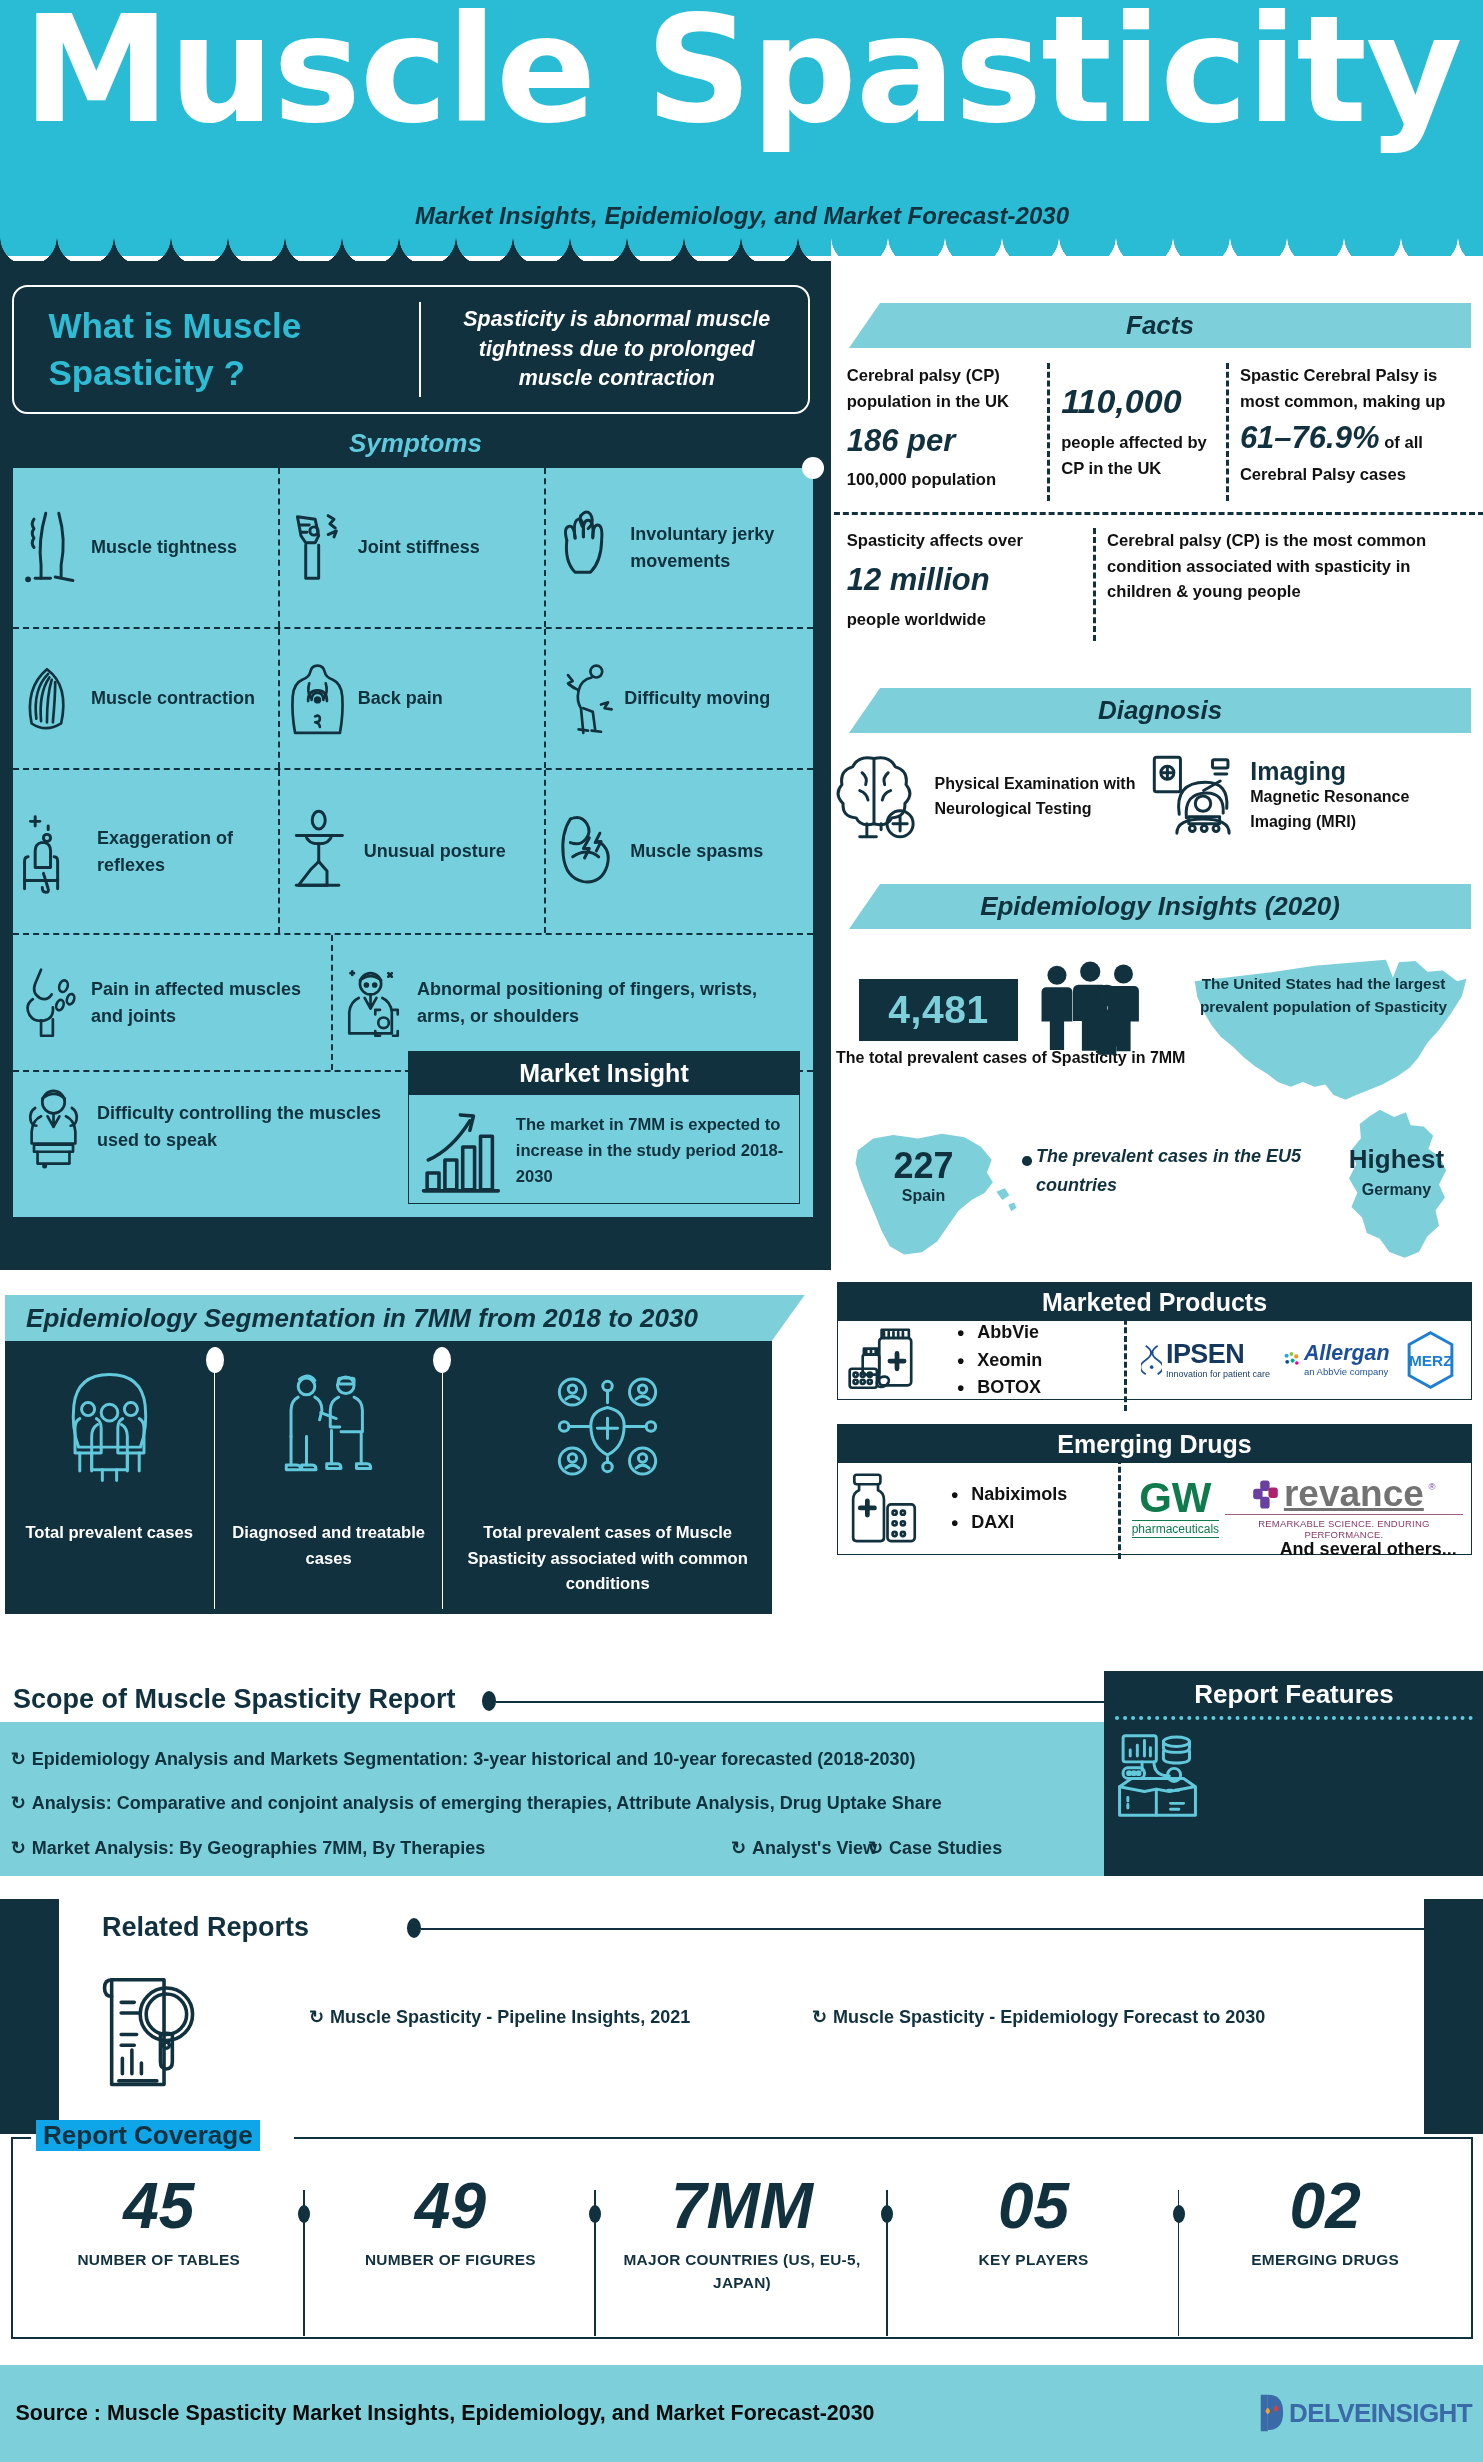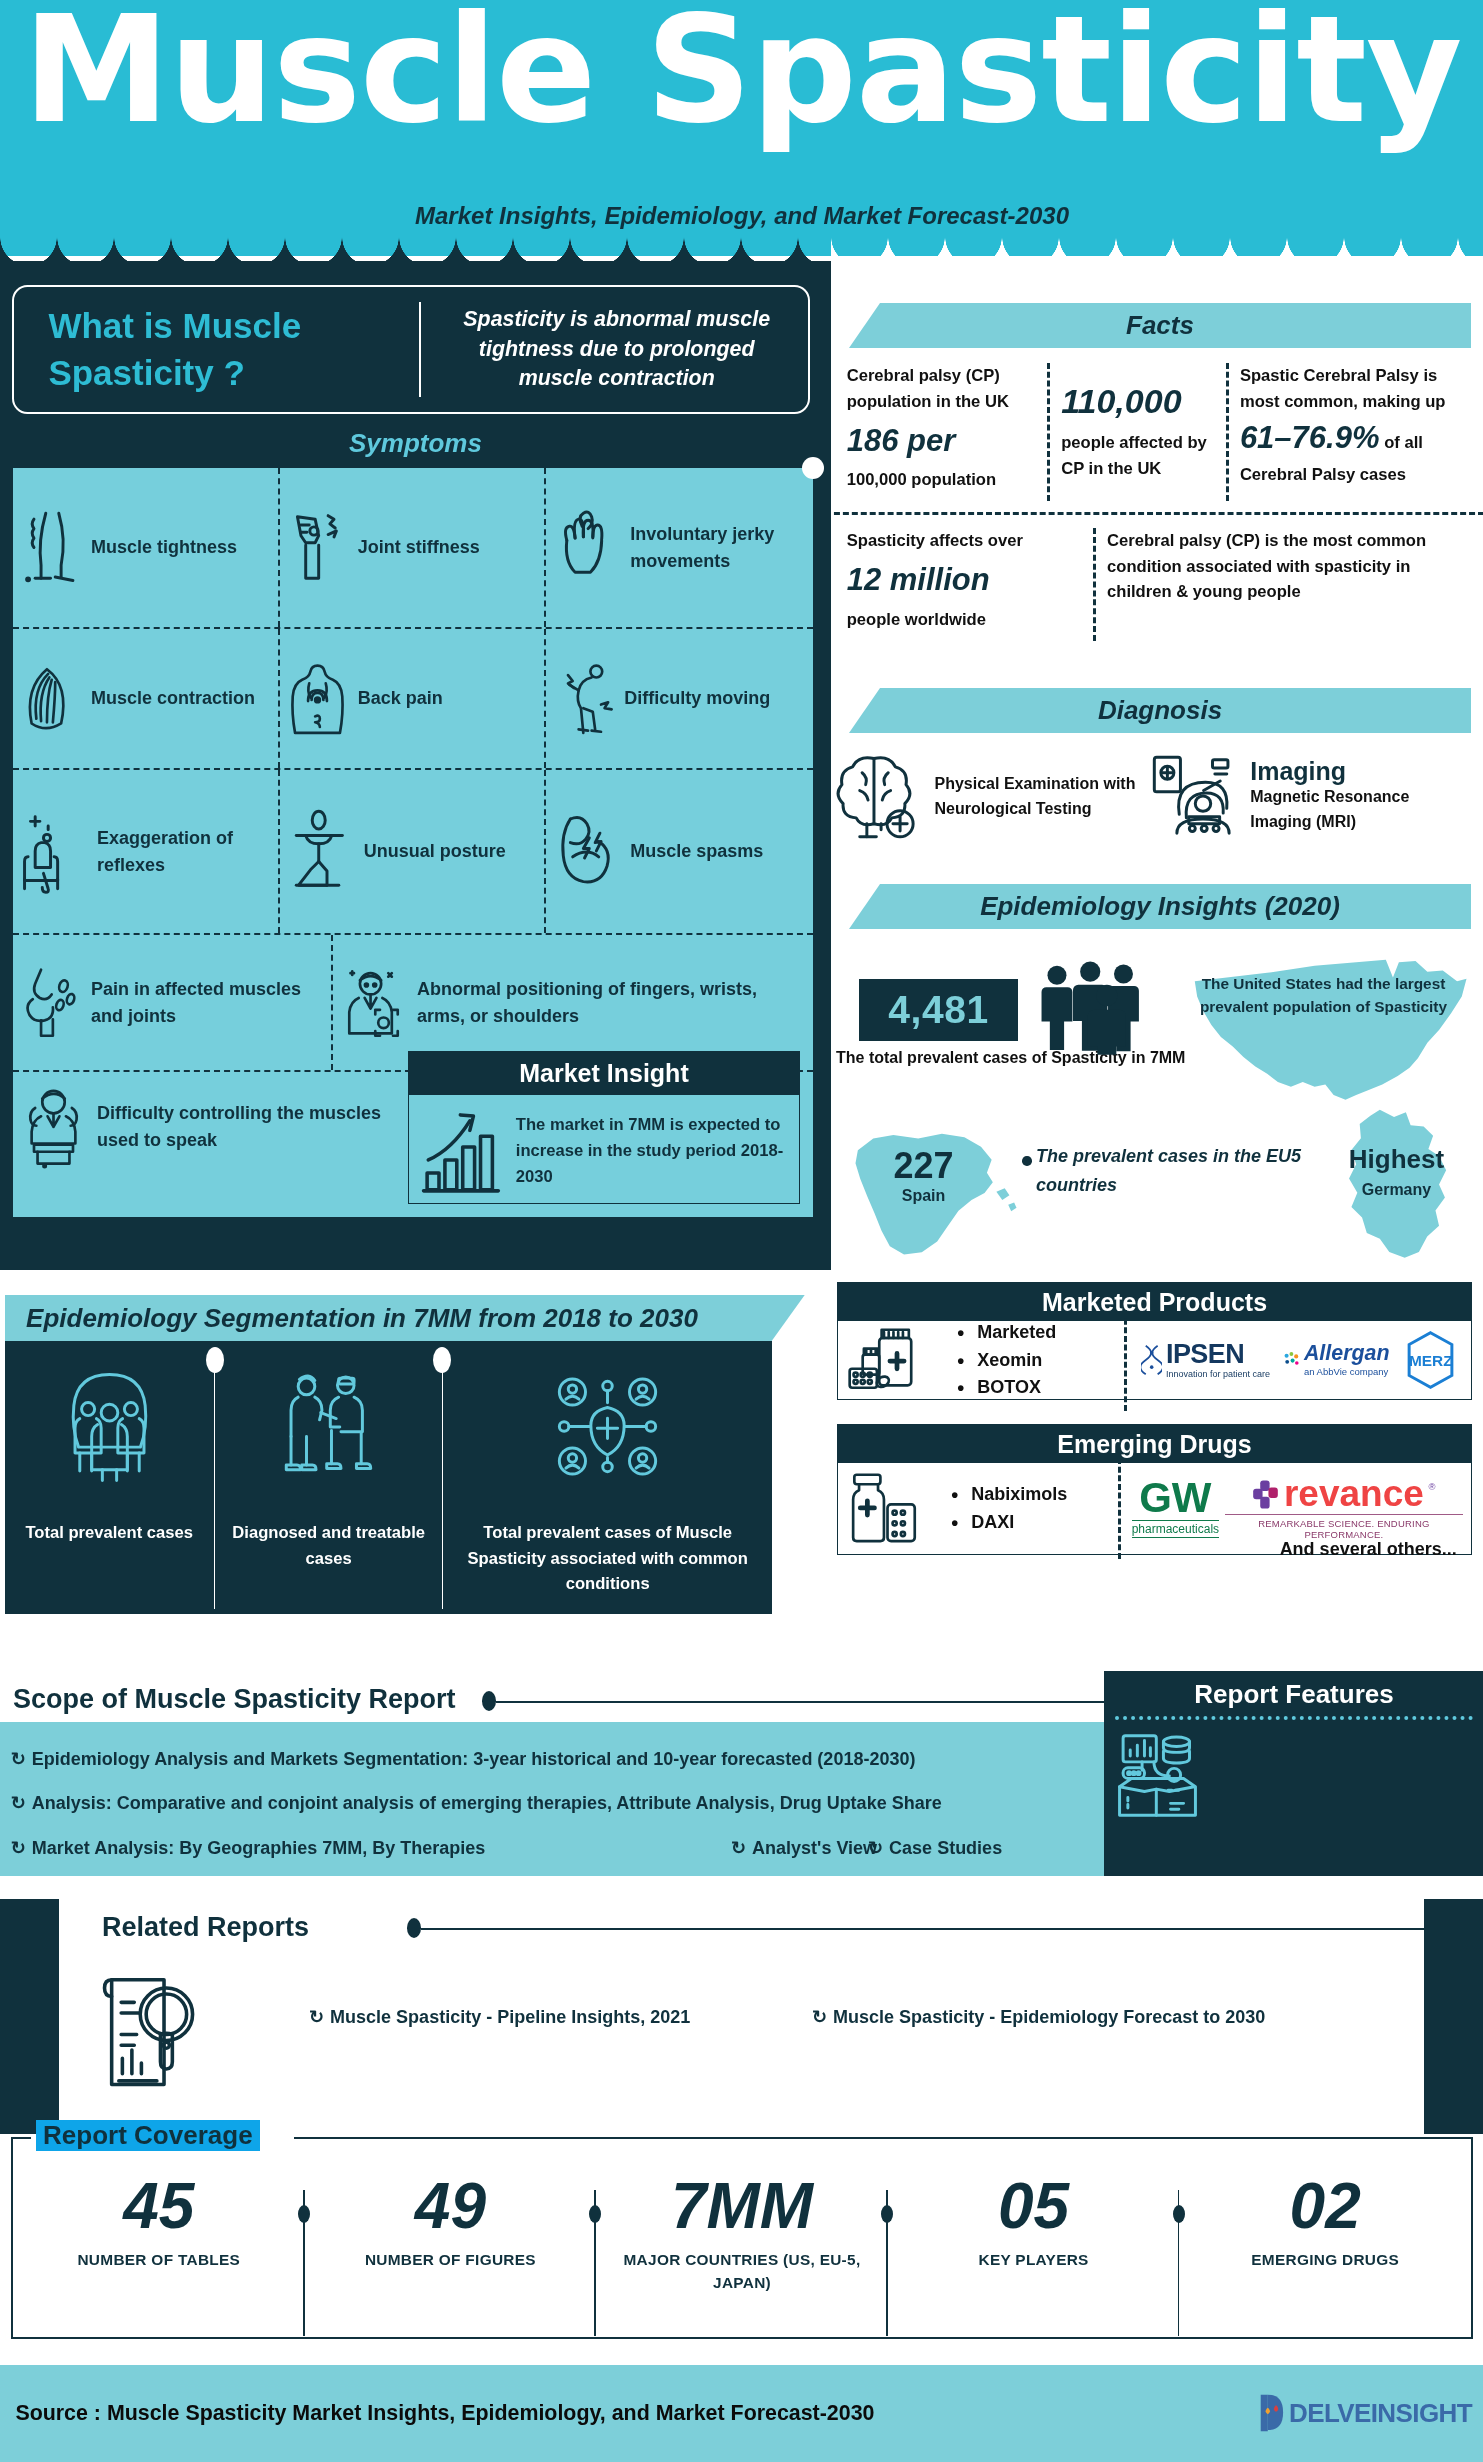--- a/index.html
+++ b/index.html
@@ -675,21 +675,21 @@
         <circle cx="16" cy="84" r="3.5"></circle>
           <circle cx="28" cy="84" r="3.5"></circle>
           <circle cx="40" cy="84" r="3.5"></circle>
         <circle cx="16" cy="96" r="3.5"></circle>
           <circle cx="28" cy="96" r="3.5"></circle>
           <circle cx="40" cy="96" r="3.5"></circle>
         <ellipse cx="62" cy="96" rx="11" ry="8" transform="rotate(-30 62 96)"></ellipse>
       </svg>
     </span>
     <ul class="prod-list">
-      <li>Marketed</li>
+      <li>AbbVie</li>
       <li>Xeomin</li>
       <li>BOTOX</li>
     </ul>
     <div class="pvdash"></div>
     <div class="logos">
       <div style="display:flex;align-items:center;gap:3.6px;">
         <svg width="21.4" height="36" viewBox="0 0 36 60" fill="none" stroke="#1b4f9c" stroke-width="3">
           <path d="M8 6 q18 12 0 24 q-18 12 0 24"></path>
           <path d="M28 6 q-18 12 0 24 q18 12 0 24"></path>
           <circle cx="18" cy="18" r="3" fill="#1b4f9c" stroke="none"></circle>
@@ -752,21 +752,21 @@
         <div style="font-size:12px;color:#0f7a4b;border-top:1.2px solid #0f7a4b;border-bottom:1.2px solid #0f7a4b;margin-top:2.4px;padding:1.2px 0;">pharmaceuticals</div>
       </div>
       <div style="text-align:center;display:flex;flex-direction:column;align-items:center;">
         <div style="display:flex;align-items:center;gap:4.7px;">
           <svg width="27" height="31" viewBox="0 0 46 52">
             <rect x="14" y="2" width="16" height="18" rx="5" fill="#6b3fa0"></rect>
             <rect x="28" y="14" width="16" height="18" rx="5" fill="#b0206b"></rect>
             <rect x="2" y="16" width="16" height="18" rx="5" fill="#6b3fa0"></rect>
             <rect x="14" y="30" width="16" height="20" rx="5" fill="#6b3fa0"></rect>
           </svg>
-          <span style="font-size:37px;font-weight:700;color:#ef4444;line-height:.92;">revance</span>
+          <span style="font-size:37px;font-weight:700;color:#737373;line-height:.92;text-decoration:underline;">revance</span>
           <span style="font-size:9.5px;color:#6b3fa0;align-self:flex-start;margin-top:3.6px;">®</span>
         </div>
         <div style="font-size:9.5px;color:#8a3a6a;border-top:1.2px solid #a05a86;margin-top:3px;padding-top:2.4px;letter-spacing:0.2px;">REMARKABLE SCIENCE. ENDURING PERFORMANCE.</div>
       </div>
       <div style="position:absolute;right:6px;bottom:-20px;font-size:18px;font-weight:700;color:#111;">And several others...</div>
     </div>
   </div>
 </div>
 
 <div id="seg-banner">

